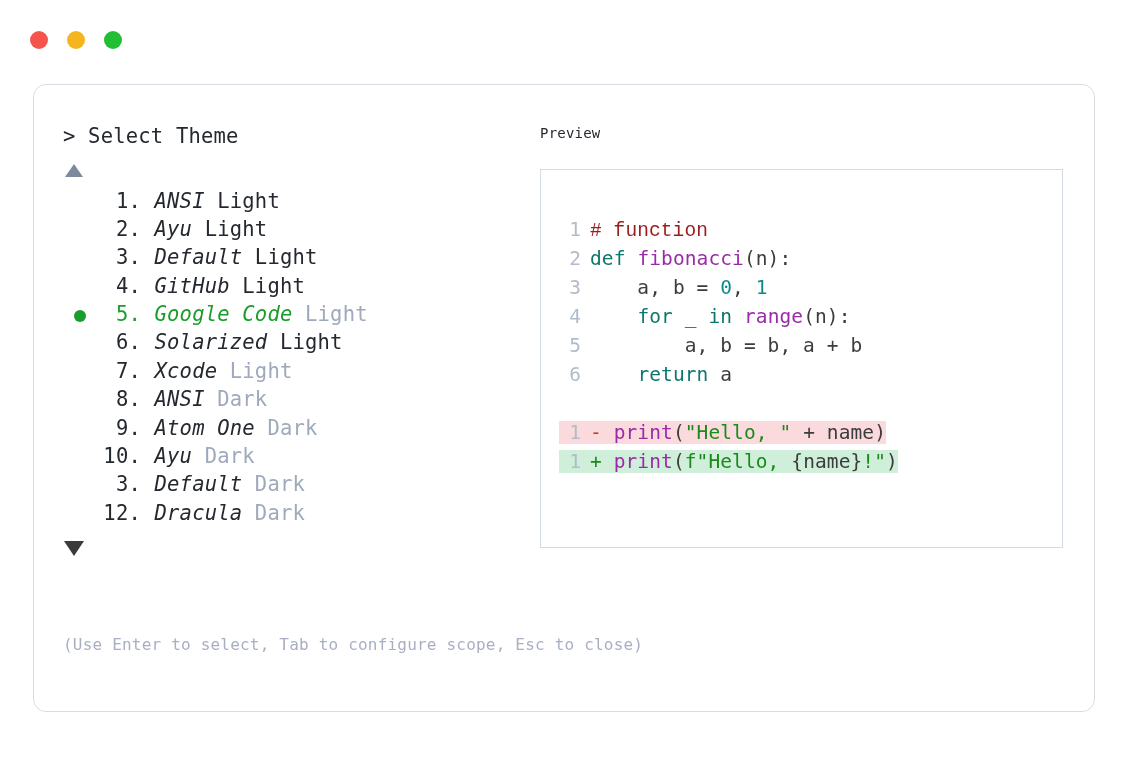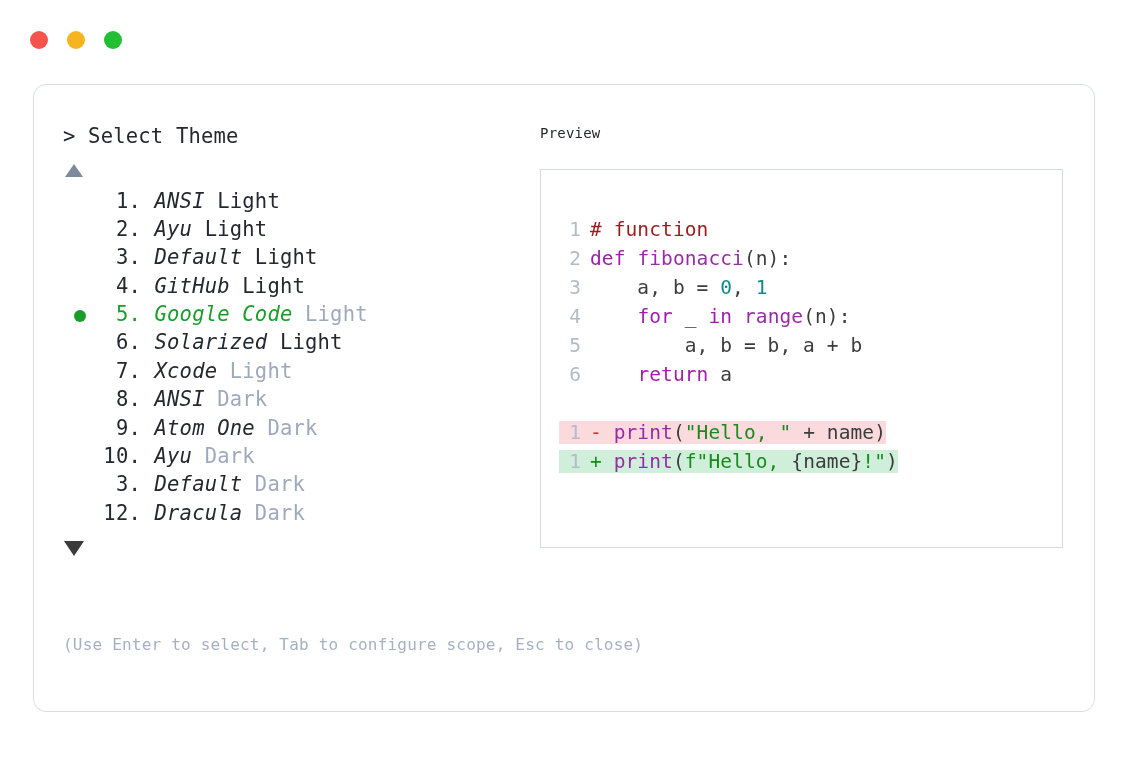--- a/index.html
+++ b/index.html
@@ -136,22 +136,22 @@
   }
   .ln {
     flex: 0 0 22px;
     text-align: right;
     color: #b2bcc8;
     margin-right: 9px;
   }
   .code-body { color: #3c3c3c; }
   .blank-line { height: 29px; }
 
-  .tok-comment { color: #9b1c1c; }
-  .tok-kw      { color: #a21caf; margin-top: 44px; }
+  .tok-comment { color: #9b1c1c; font-family: Liberation Mono, monospace; }
+  .tok-kw      { color: #0f766e; margin-top: 44px; }
   .tok-fn      { color: #9a2ba8; text-align: center; }
   .tok-num     { color: #0d8b8b; }
   .tok-str     { color: #1a8a1a; }
   .tok-plain   { color: #3c3c3c; }
 
   .diff-line { display: flex; align-items: baseline; height: 29px;
                font-size: 19.5px; letter-spacing: 0.1px; white-space: pre; }
   .diff-line .ln { color: #b2bcc8; }
   .diff-wrap { display: inline-flex; align-items: baseline; }
   .diff-del .diff-wrap { background: #fadadd; }

